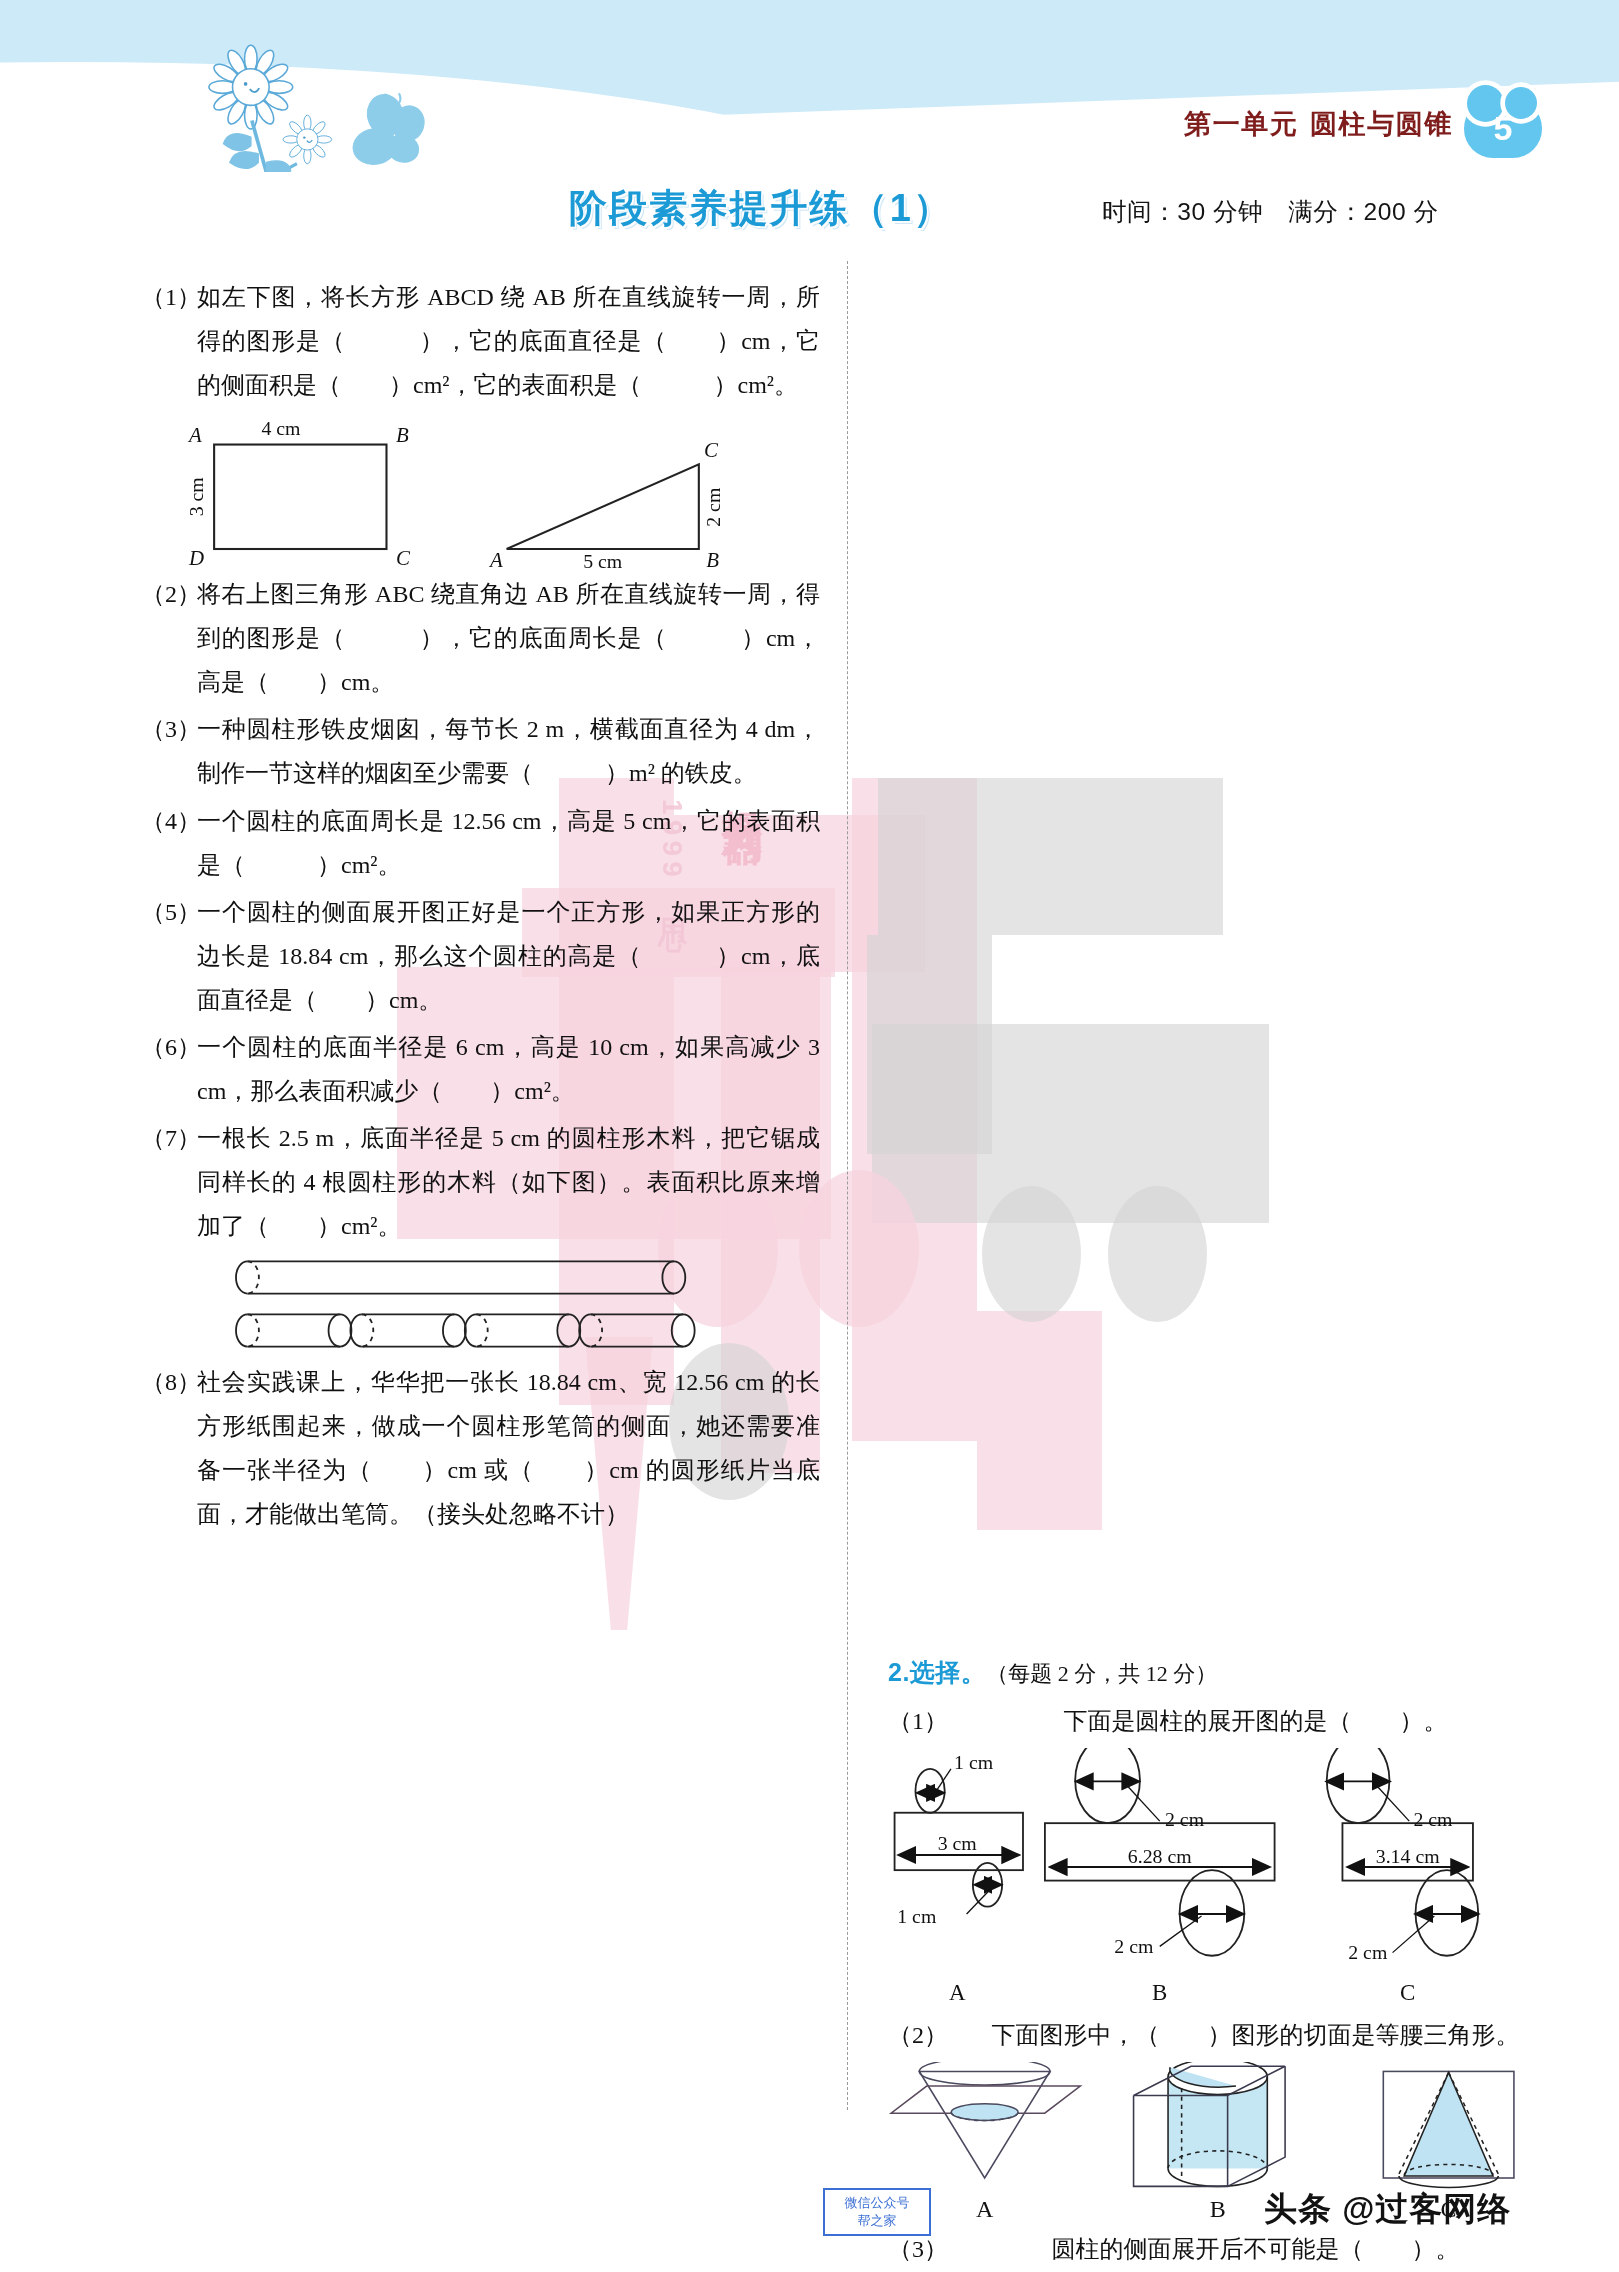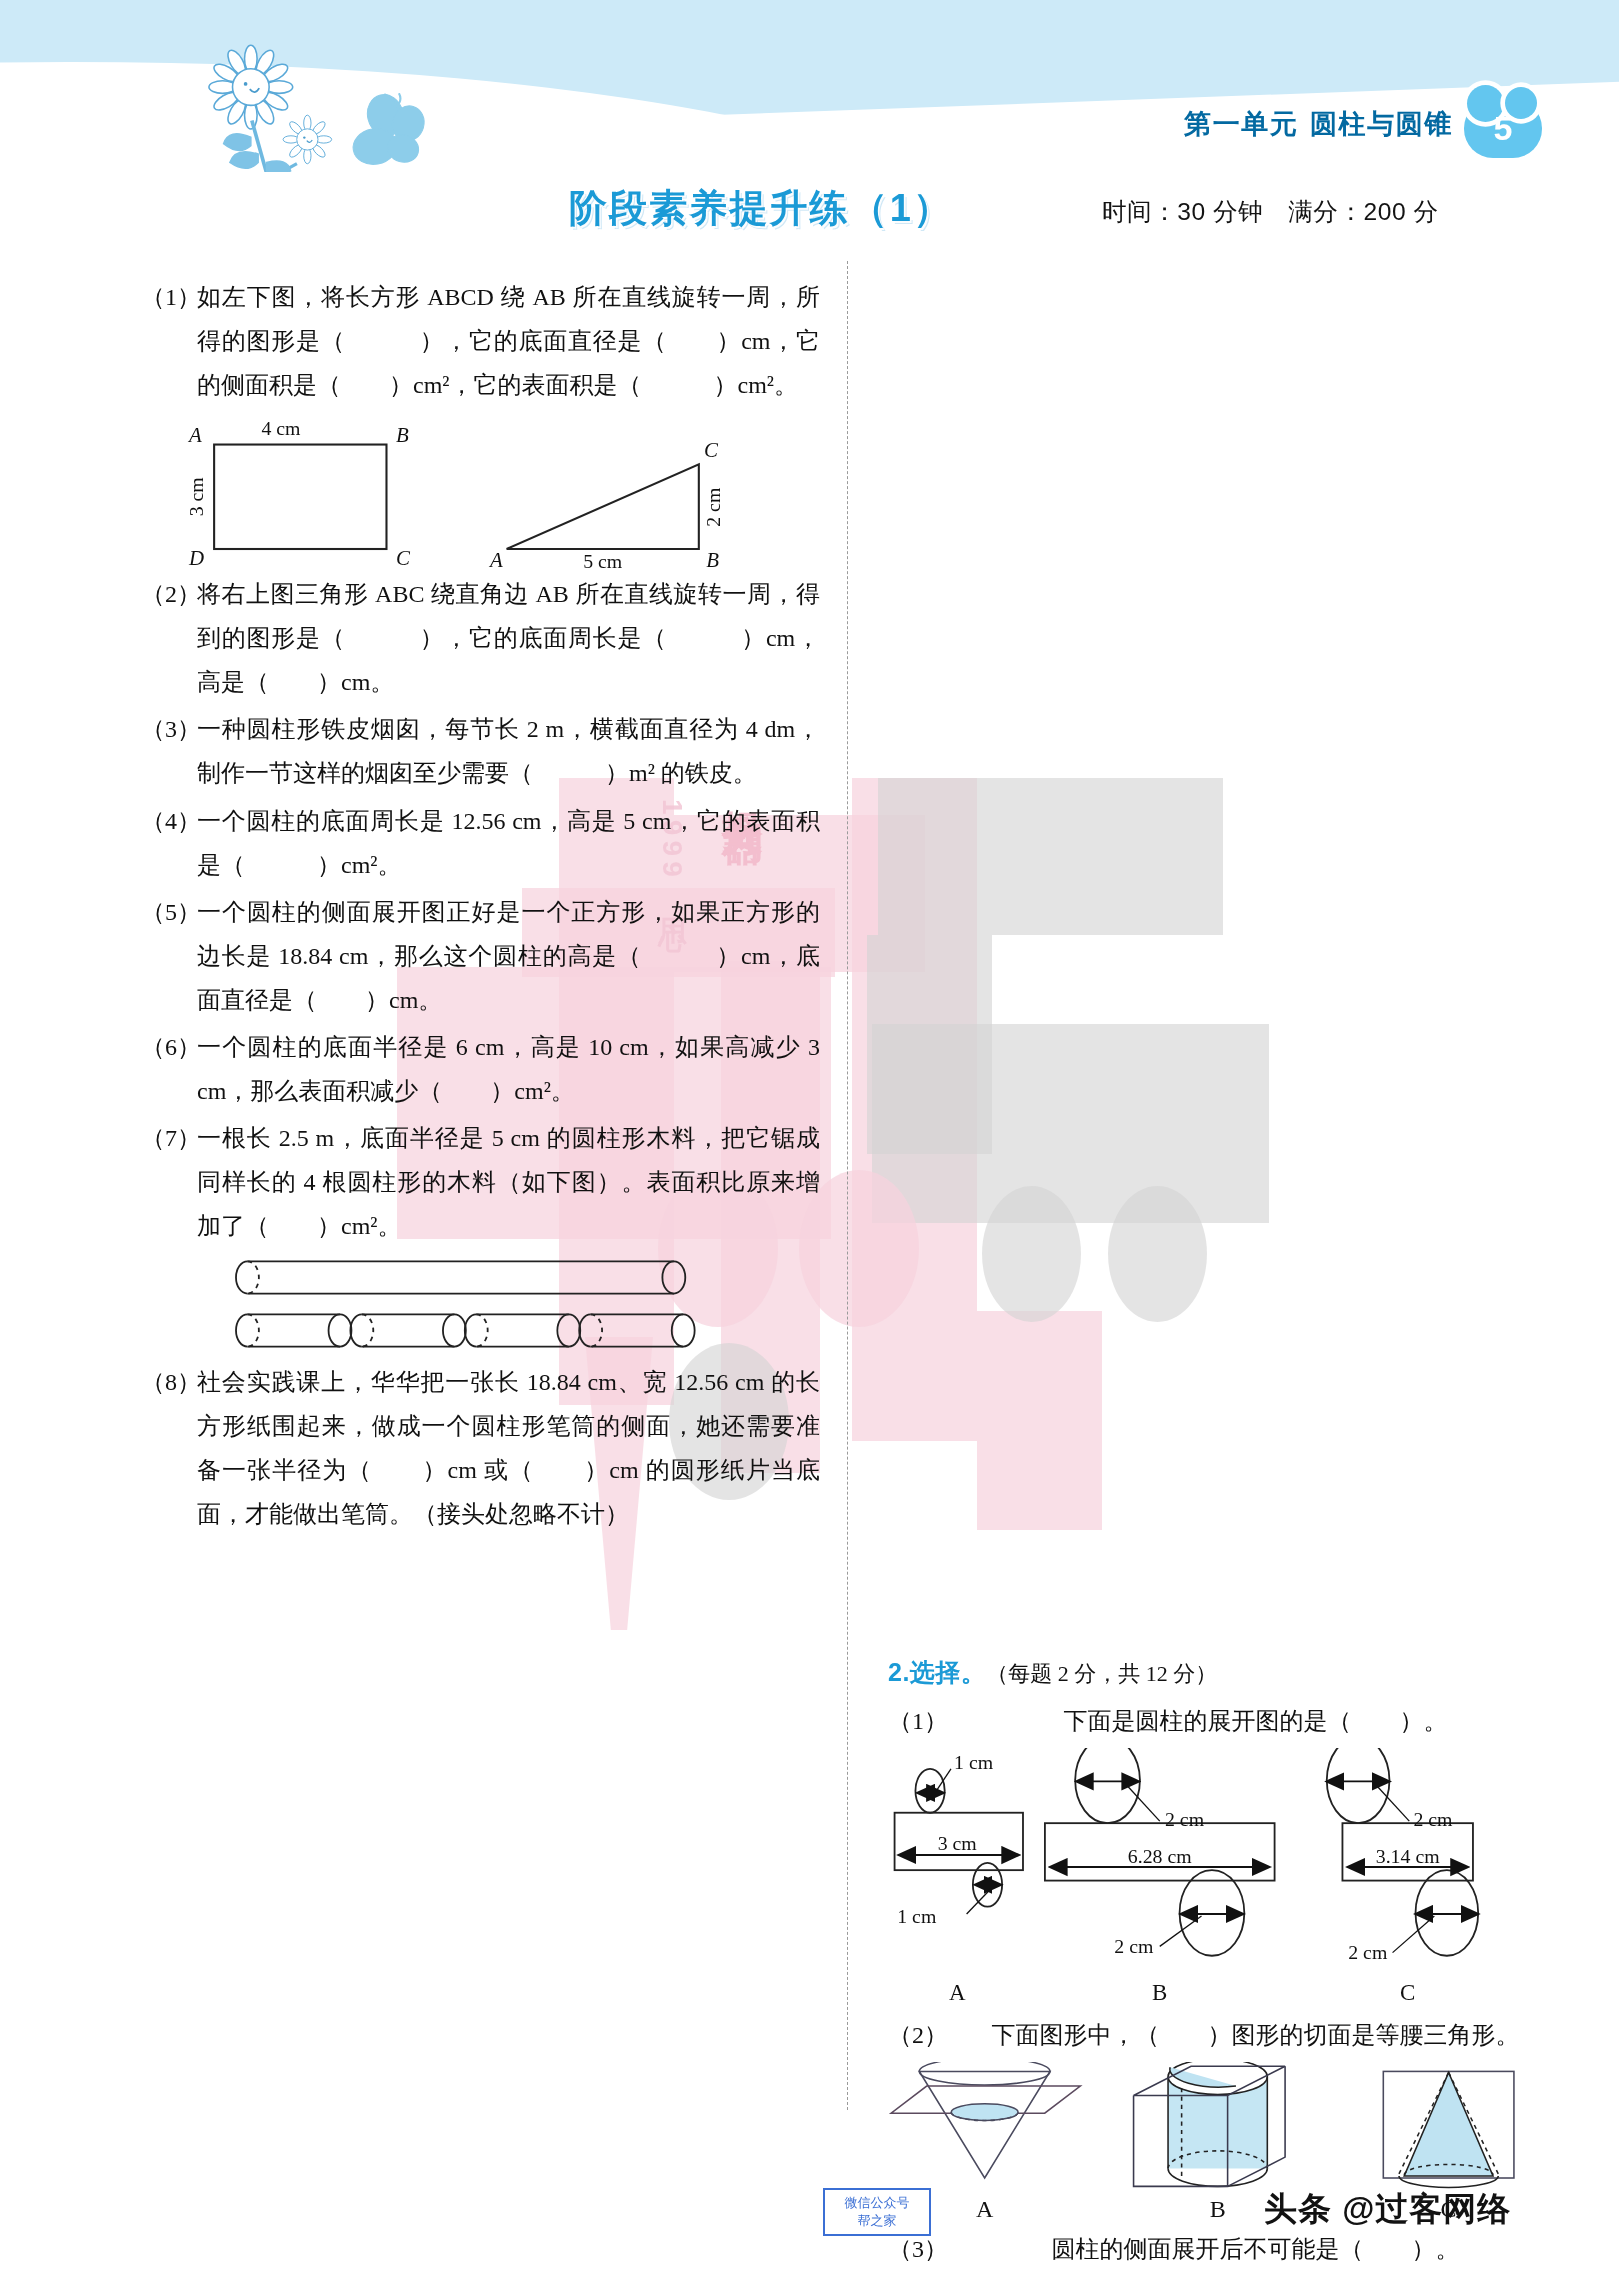--- a/index.html
+++ b/index.html
@@ -54,21 +54,21 @@
   .butterfly { position: absolute; left: 329px; top: 93px; }
 
   .unit-title {
     position: absolute;
     right: 167px;
     top: 124px;
     transform: translateY(-50%);
     font-family: "Liberation Sans", sans-serif;
     font-weight: bold;
     font-size: 27px;
-    color: #0369a1;
+    color: #7f1d1d;
     letter-spacing: 1.6px;
     white-space: nowrap;
     text-shadow: 1px 1px 0 #ffffff;
   }
   .unit-title .u-a { margin-right: 11.5px; }
 
   .page-badge {
     position: absolute;
     right: 78px;
     top: 99px;

